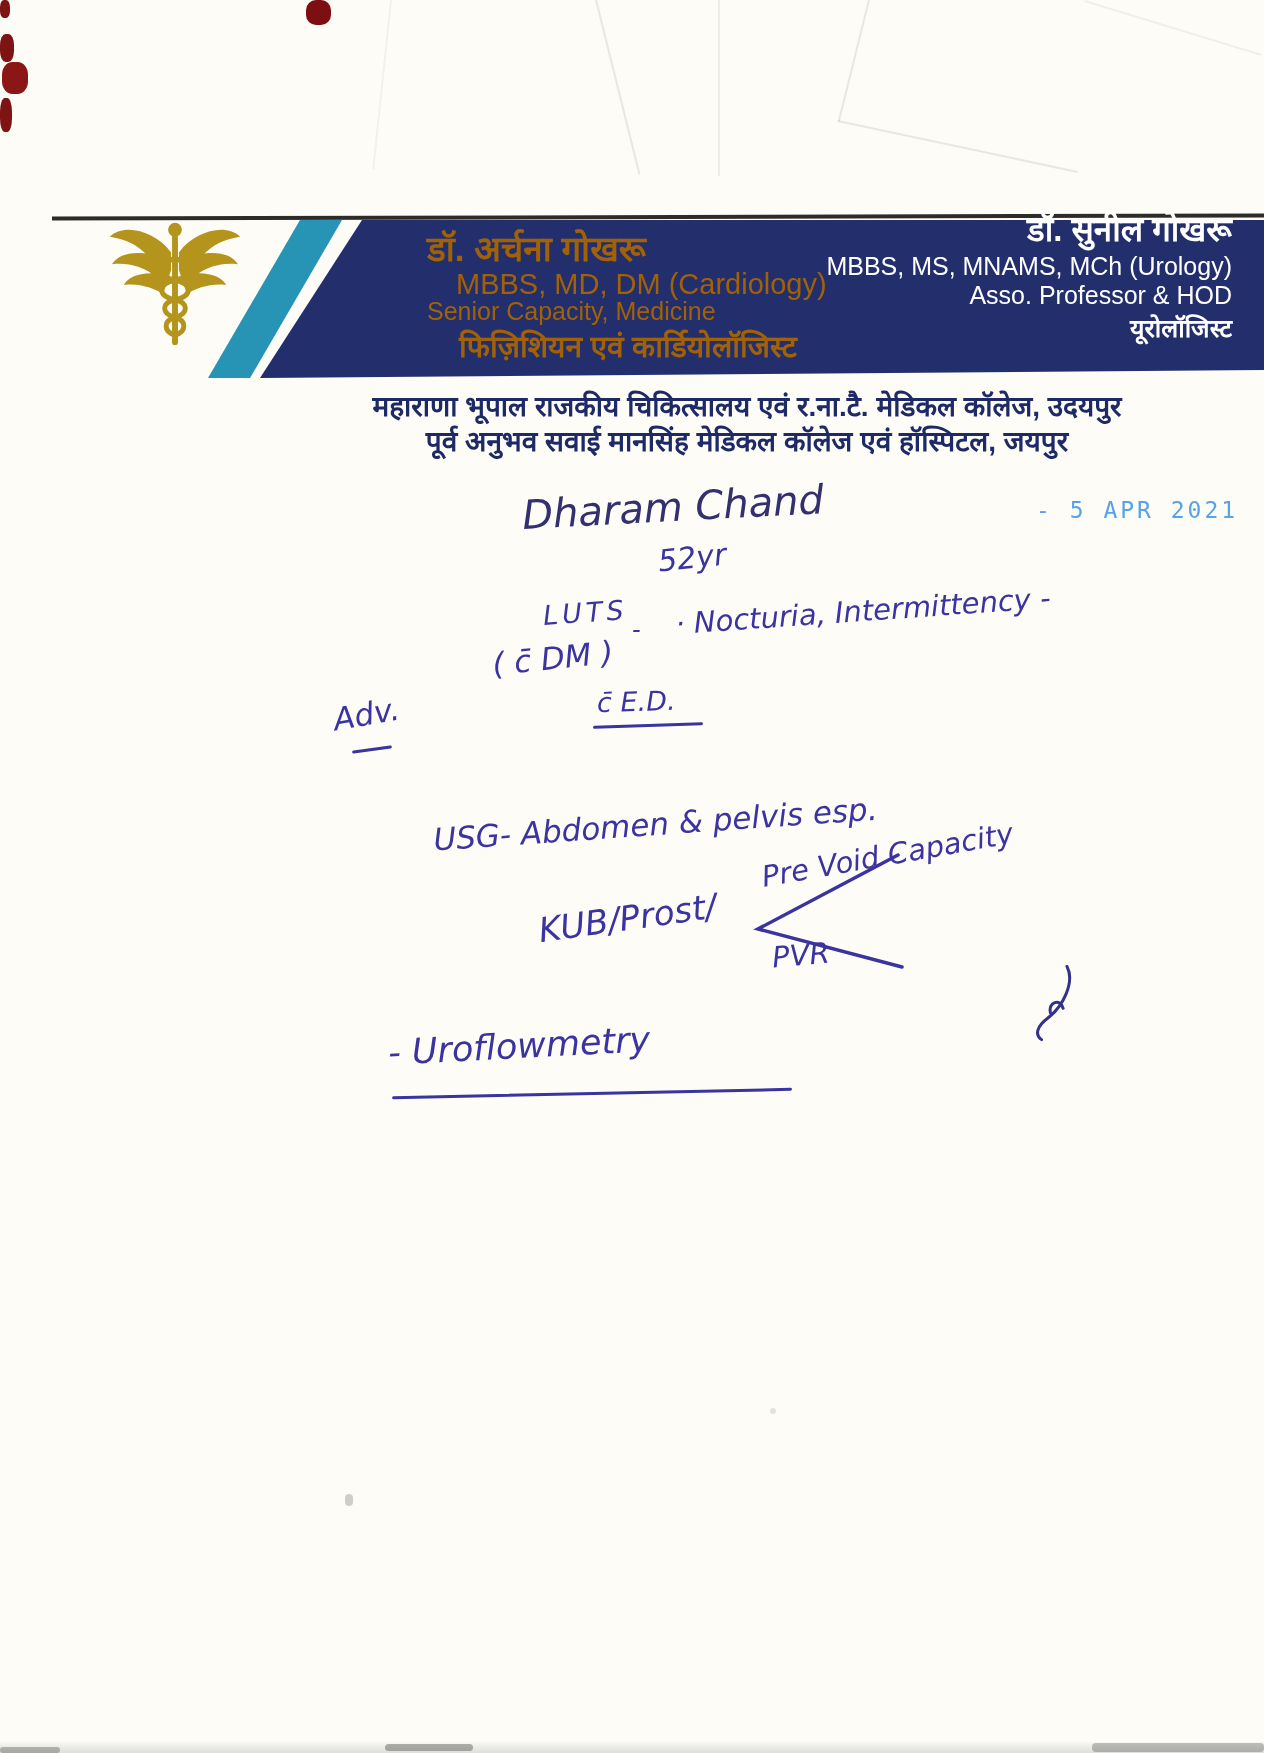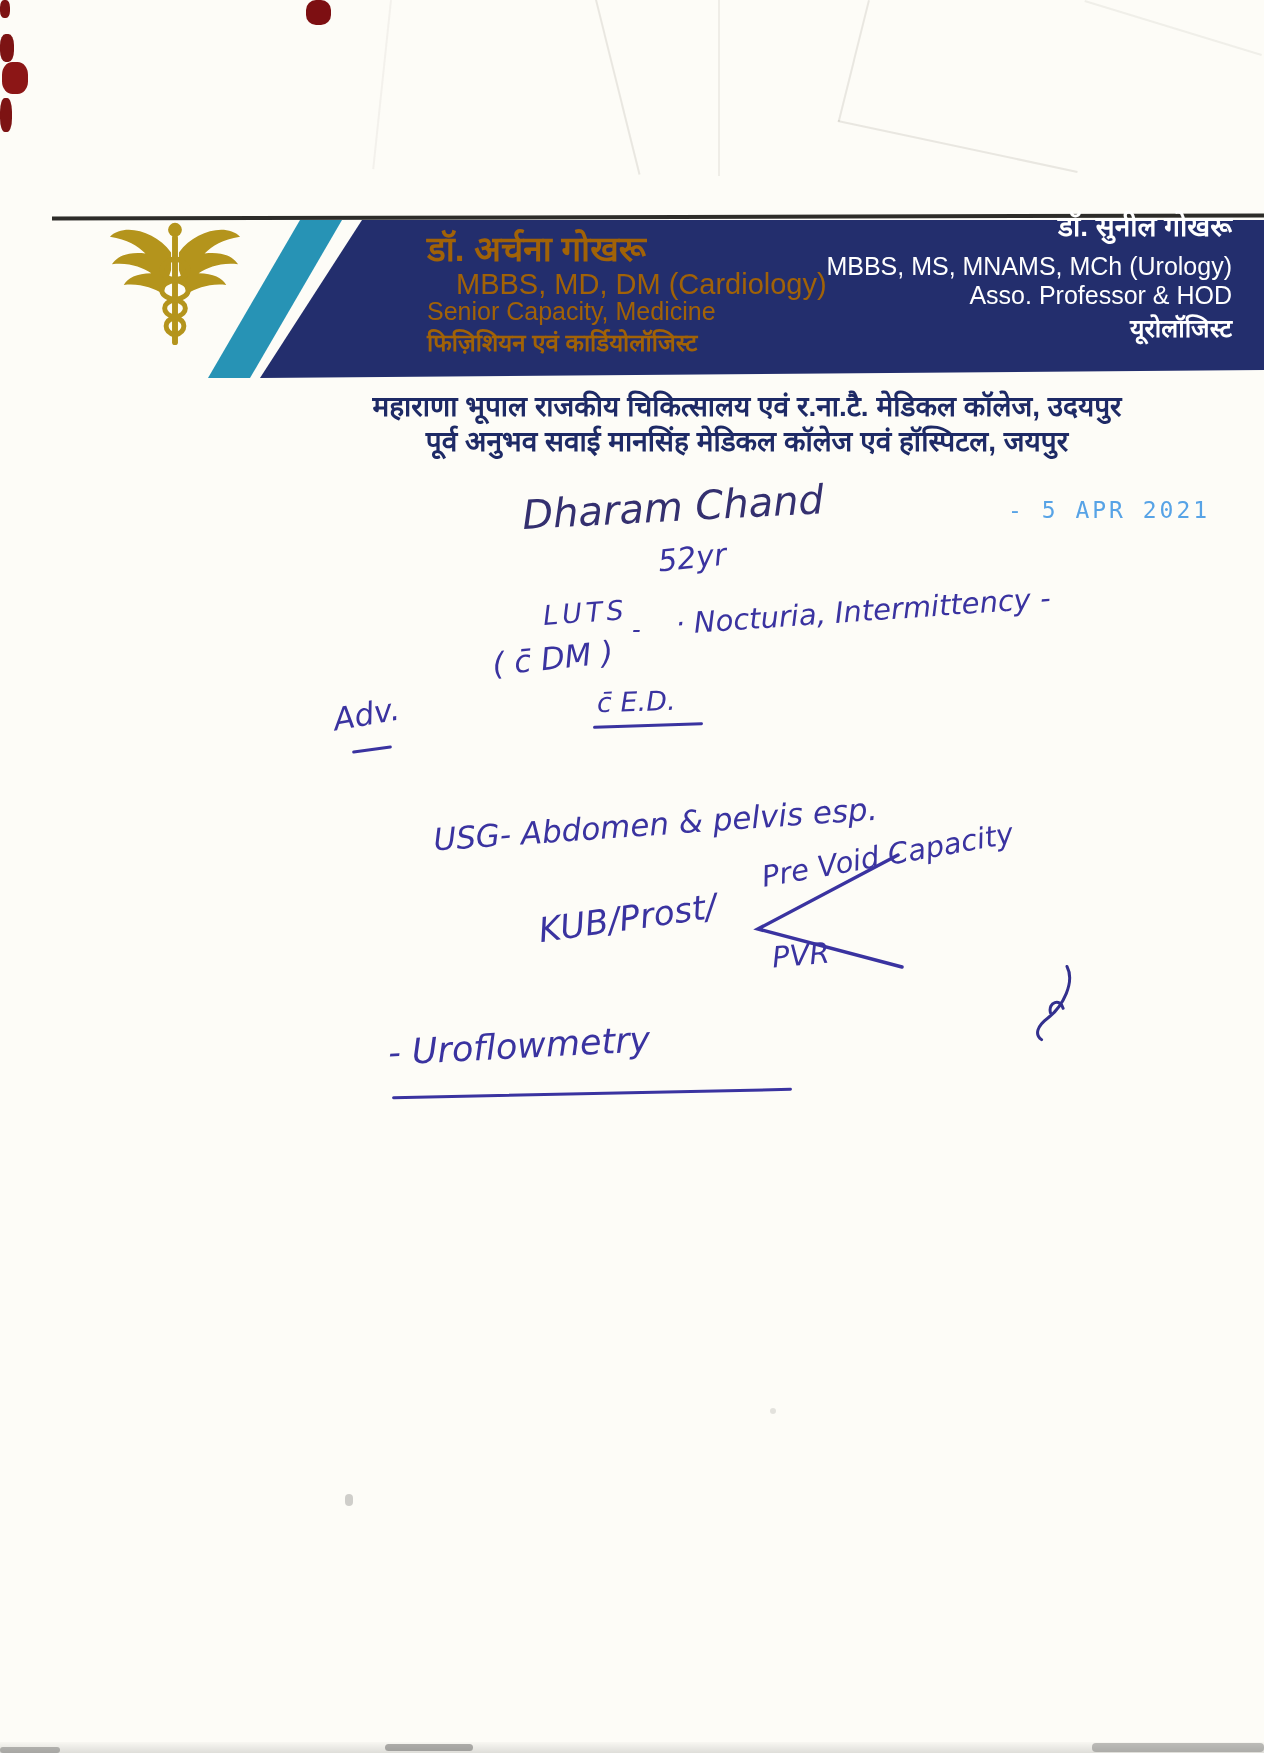--- a/index.html
+++ b/index.html
@@ -54,23 +54,23 @@
 
   <div class="top-rule"></div>
 
   <div class="banner-wrap">
     <div class="banner-teal"></div>
     <div class="banner-navy"></div>
 
     <div class="doc-left dev-bold" style="top:4px;font-size:35px;">डॉ. अर्चना गोखरू</div>
     <div class="doc-left" style="top:48px;font-size:29px;margin-left:29px;">MBBS, MD, DM (Cardiology)</div>
     <div class="doc-left" style="top:77px;font-size:25px;">Senior Capacity, Medicine</div>
-    <div class="doc-left dev-bold" style="top:105px;font-size:24px;">फिज़िशियन एवं कार्डियोलॉजिस्ट</div>
+    <div class="doc-left dev-bold" style="top:105px;font-size:30px;margin-left:32px;">फिज़िशियन एवं कार्डियोलॉजिस्ट</div>
 
-    <div class="doc-right dev-bold" style="top:-14px;font-size:28px;">डॉ. सुनील गोखरू</div>
+    <div class="doc-right dev-bold" style="top:-14px;font-size:33px;">डॉ. सुनील गोखरू</div>
     <div class="doc-right" style="top:32px;font-size:25px;">MBBS, MS, MNAMS, MCh (Urology)</div>
     <div class="doc-right" style="top:61px;font-size:25px;">Asso. Professor &amp; HOD</div>
     <div class="doc-right dev-bold" style="top:90px;font-size:25px;">यूरोलॉजिस्ट</div>
   </div>
 
   <div class="abs" style="left:105px;top:213px;width:140px;height:138px;">
     <svg width="140" height="138" viewBox="0 0 140 140">
       <g fill="#b4941c" stroke="none">
         <circle cx="70" cy="17" r="7"></circle>
         <rect x="67" y="22" width="6" height="112" rx="3"></rect>
@@ -80,21 +80,21 @@
       <g fill="none" stroke="#b4941c" stroke-width="5" stroke-linecap="round">
         <path d="M70 46 C52 52 52 64 70 68 C88 72 88 84 70 88 C56 91 56 102 70 106 C82 109 82 120 70 124"></path>
         <path d="M70 46 C88 52 88 64 70 68 C52 72 52 84 70 88 C84 91 84 102 70 106 C58 109 58 120 70 124"></path>
       </g>
     </svg>
   </div>
 
   <div class="hosp" style="top:386px;font-size:28px;">महाराणा भूपाल राजकीय चिकित्सालय एवं र.ना.टै. मेडिकल कॉलेज, उदयपुर</div>
   <div class="hosp" style="top:421px;font-size:28px;">पूर्व अनुभव सवाई मानसिंह मेडिकल कॉलेज एवं हॉस्पिटल, जयपुर</div>
 
-  <div class="stamp" style="left:1008px;top:497px;font-size:23px;">- 5 APR 2021</div>
+  <div class="stamp" style="left:1036px;top:497px;font-size:23px;">- 5 APR 2021</div>
 
   <div class="hw" style="left:522px;top:484px;font-size:40px;color:#34306f;transform:rotate(-3deg);">Dharam Chand</div>
   <div class="hw" style="left:658px;top:540px;font-size:30px;transform:rotate(-6deg);">52yr</div>
 
   <div class="hw" style="left:543px;top:597px;font-size:27px;letter-spacing:4px;transform:rotate(-4deg);">LUTS</div>
   <div class="hw" style="left:632px;top:616px;font-size:24px;">-</div>
   <div class="hw" style="left:675px;top:594px;font-size:29px;transform:rotate(-4deg);">· Nocturia, Intermittency -</div>
   <div class="hw" style="left:492px;top:640px;font-size:31px;transform:rotate(-6deg);">( c̄ DM )</div>
   <div class="hw" style="left:597px;top:686px;font-size:27px;transform:rotate(-2deg);">c̄ E.D.</div>
   <div class="hw-line" style="left:593px;top:724px;width:110px;height:3px;transform:rotate(-2deg);"></div>

